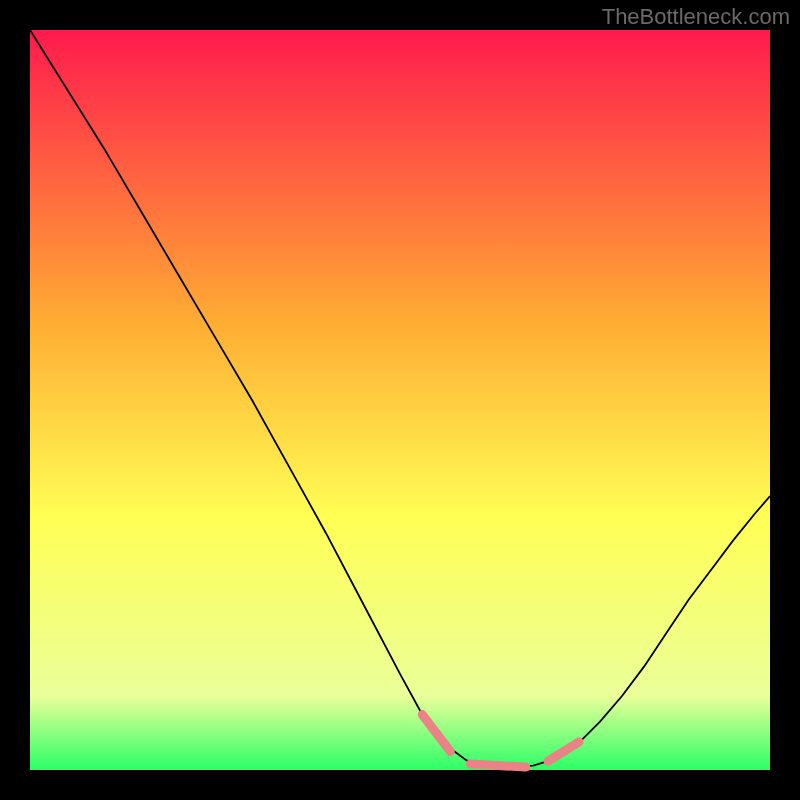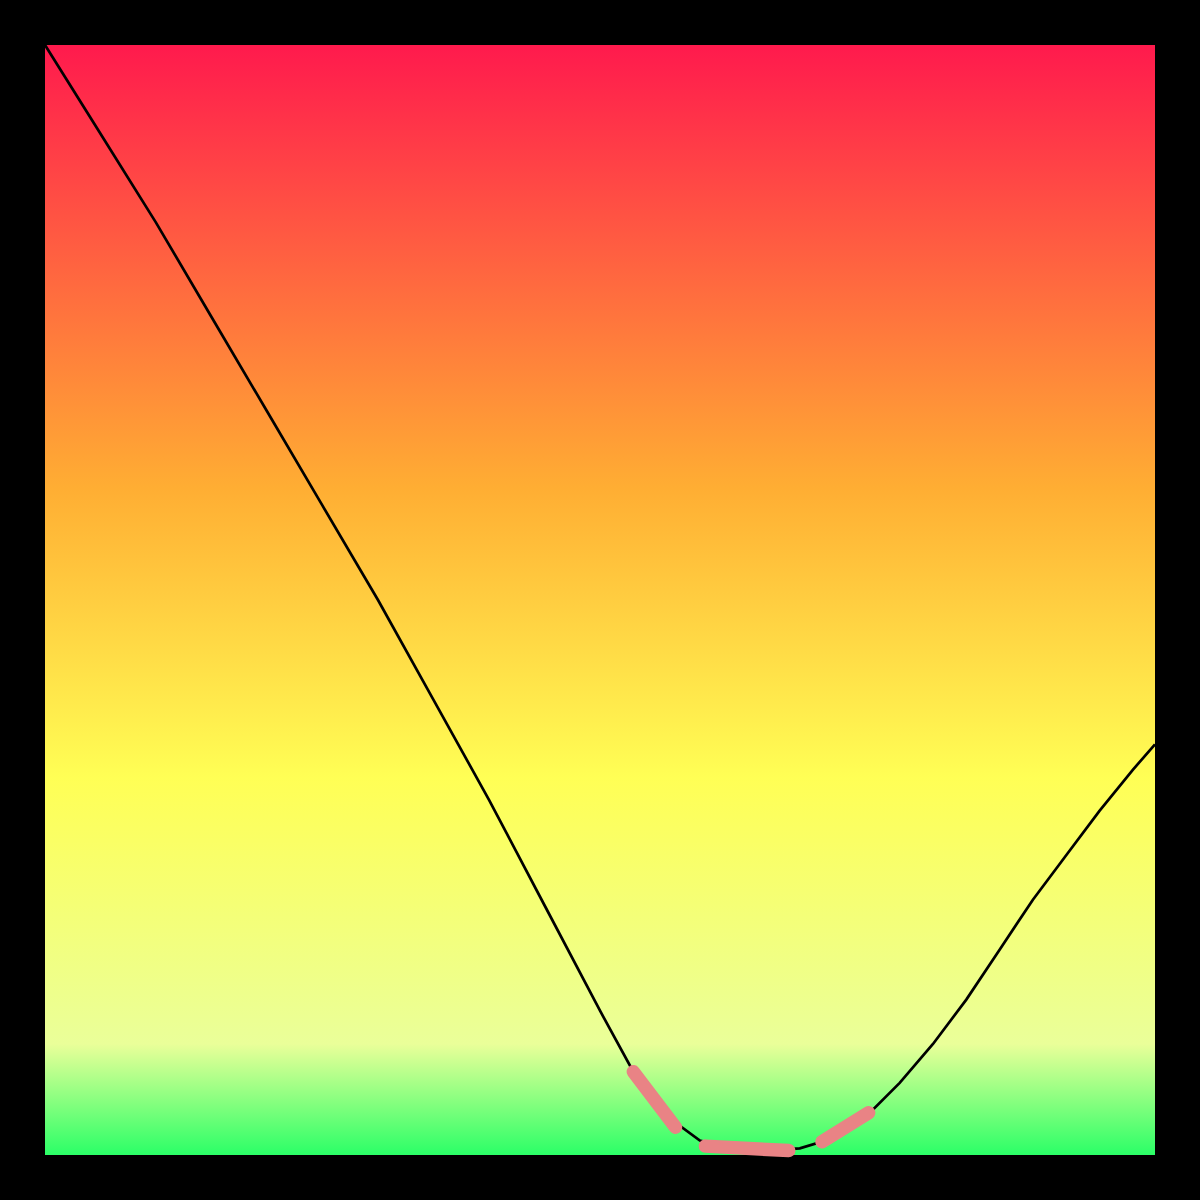--- a/index.html
+++ b/index.html
@@ -27,20 +27,21 @@
     left: 0;
     top: 0;
     width: 800px;
     height: 800px;
   }
 </style>
 </head>
 <body>
 
 <div class="container">
+  <div class="watermark">TheBottleneck.com</div>
   <svg class="chart" id="chart" viewBox="0 0 800 800">
       <defs>
         <linearGradient id="bg-grad" x1="0" y1="0" x2="0" y2="1">
           <stop offset="0%" stop-color="#ff1a4d"></stop>
           <stop offset="40%" stop-color="#ffae33"></stop>
           <stop offset="66%" stop-color="#ffff55"></stop>
           <stop offset="90%" stop-color="#eaff99"></stop>
           <stop offset="100%" stop-color="#2bff67"></stop>
         </linearGradient>
       </defs>

